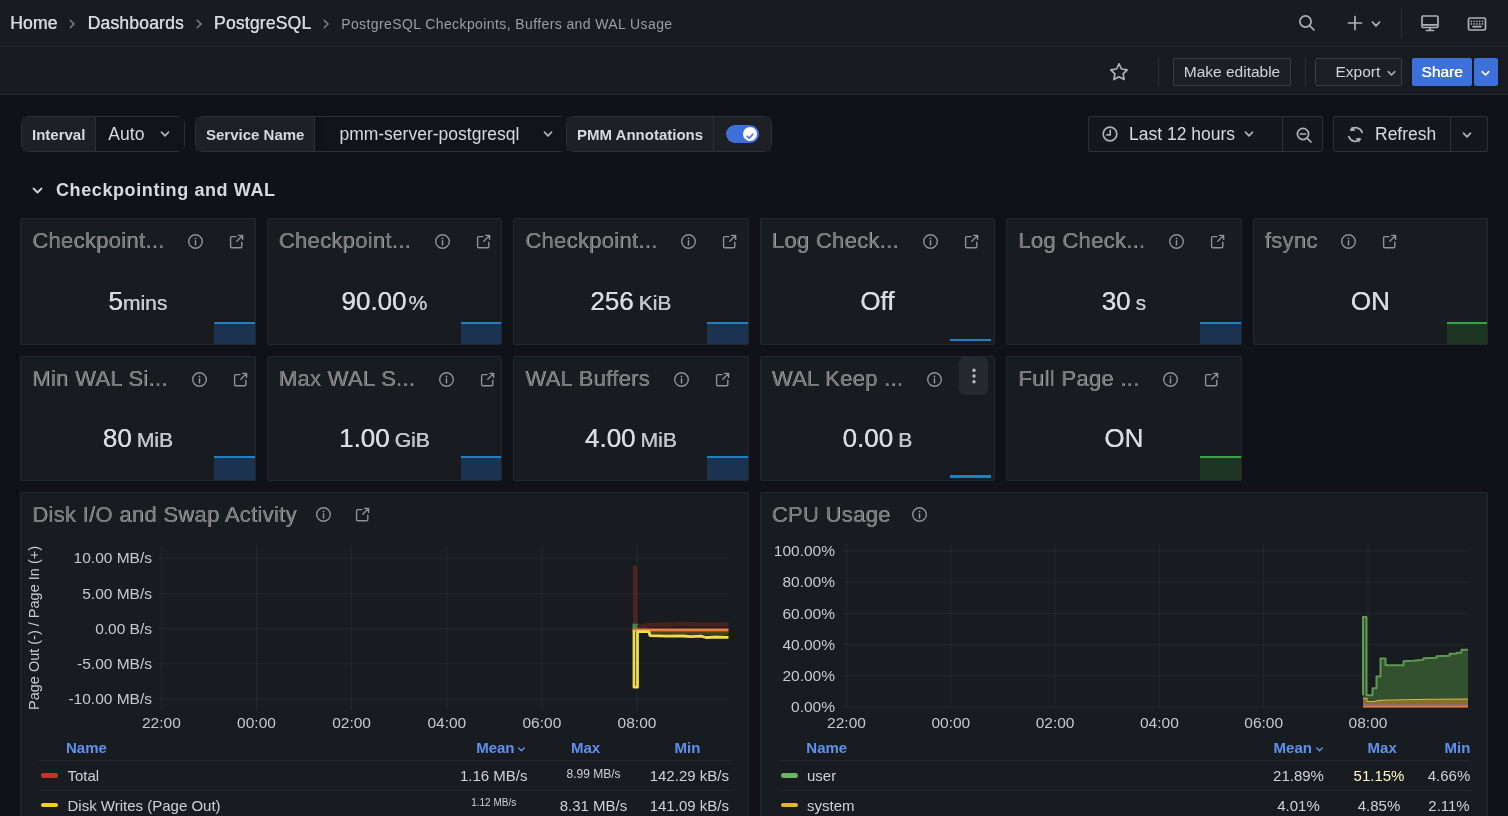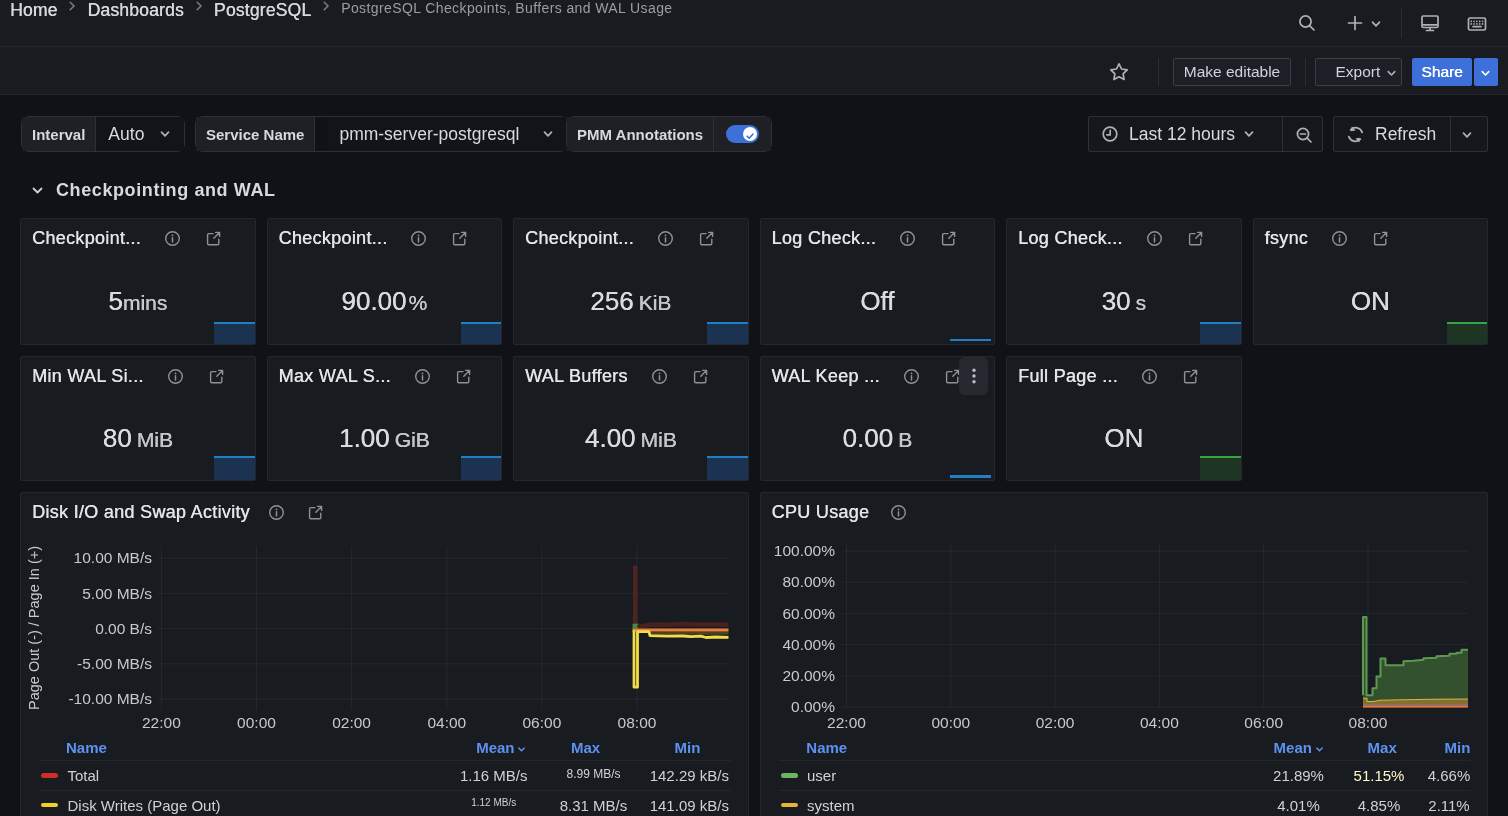--- a/index.html
+++ b/index.html
@@ -16,30 +16,30 @@
 .btn { position:absolute; height:28px; border:1px solid #3b3d45; border-radius:2px;
   background:#1d1f26; color:#d2d3da; font-size:15.5px; font-weight:400;
   display:flex; align-items:center; justify-content:center; }
 .vdiv { position:absolute; width:1px; background:#2c2e35; }
 .ctrl { position:absolute; top:116px; height:36px; border:1px solid #2e3037; border-radius:8px;
   display:flex; align-items:stretch; font-size:15px; color:#d8d9df; }
 .ctrl .lab { background:#1e2025; display:flex; align-items:center; padding:0 10px;
   border-right:1px solid #2e3037; font-weight:600; }
 .ctrl .val { background:#13141a; display:flex; align-items:center; padding:0 12px; font-size:17.5px; }
 .panel { position:absolute; background:#181b20; border:1px solid #25272e; border-radius:2px; }
-.ptitle { font-size:18px; font-weight:500; color:#e5e5e5; white-space:nowrap; letter-spacing:0.3px; text-shadow:0.4px 0 0 #d3d4dc; }
+.ptitle { font-size:22px; font-weight:500; color:#737373; white-space:nowrap; letter-spacing:0.3px; text-shadow:0.4px 0 0 #d3d4dc; }
 .statval { position:absolute; left:0; right:0; text-align:center; font-size:26px; line-height:26px;
   font-weight:500; color:#dadbe2; white-space:nowrap; text-shadow:0.35px 0 0 #dadbe2; }
 .statval .unit { font-size:21px; color:#c2c3cc; }
 </style>
 </head>
 <body>
 <div id="topbar"></div>
 <div id="toolbar"></div>
-<div class="abs" style="left:10px; top:0; height:47px; display:flex; gap:9px;">
+<div class="abs" style="left:10px; top:0; height:47px; display:flex; align-items:center; gap:9px;">
   <span class="crumb">Home</span>
   <svg width="12" height="12" viewBox="0 0 12 12">
       <path d="M4.2 2.2 L8 6 L4.2 9.8" stroke="#7b7f87" stroke-width="1.5" fill="none" stroke-linecap="round"></path>
     </svg>
   <span class="crumb">Dashboards</span>
   <svg width="12" height="12" viewBox="0 0 12 12">
       <path d="M4.2 2.2 L8 6 L4.2 9.8" stroke="#7b7f87" stroke-width="1.5" fill="none" stroke-linecap="round"></path>
     </svg>
   <span class="crumb">PostgreSQL</span>
   <svg width="12" height="12" viewBox="0 0 12 12">

